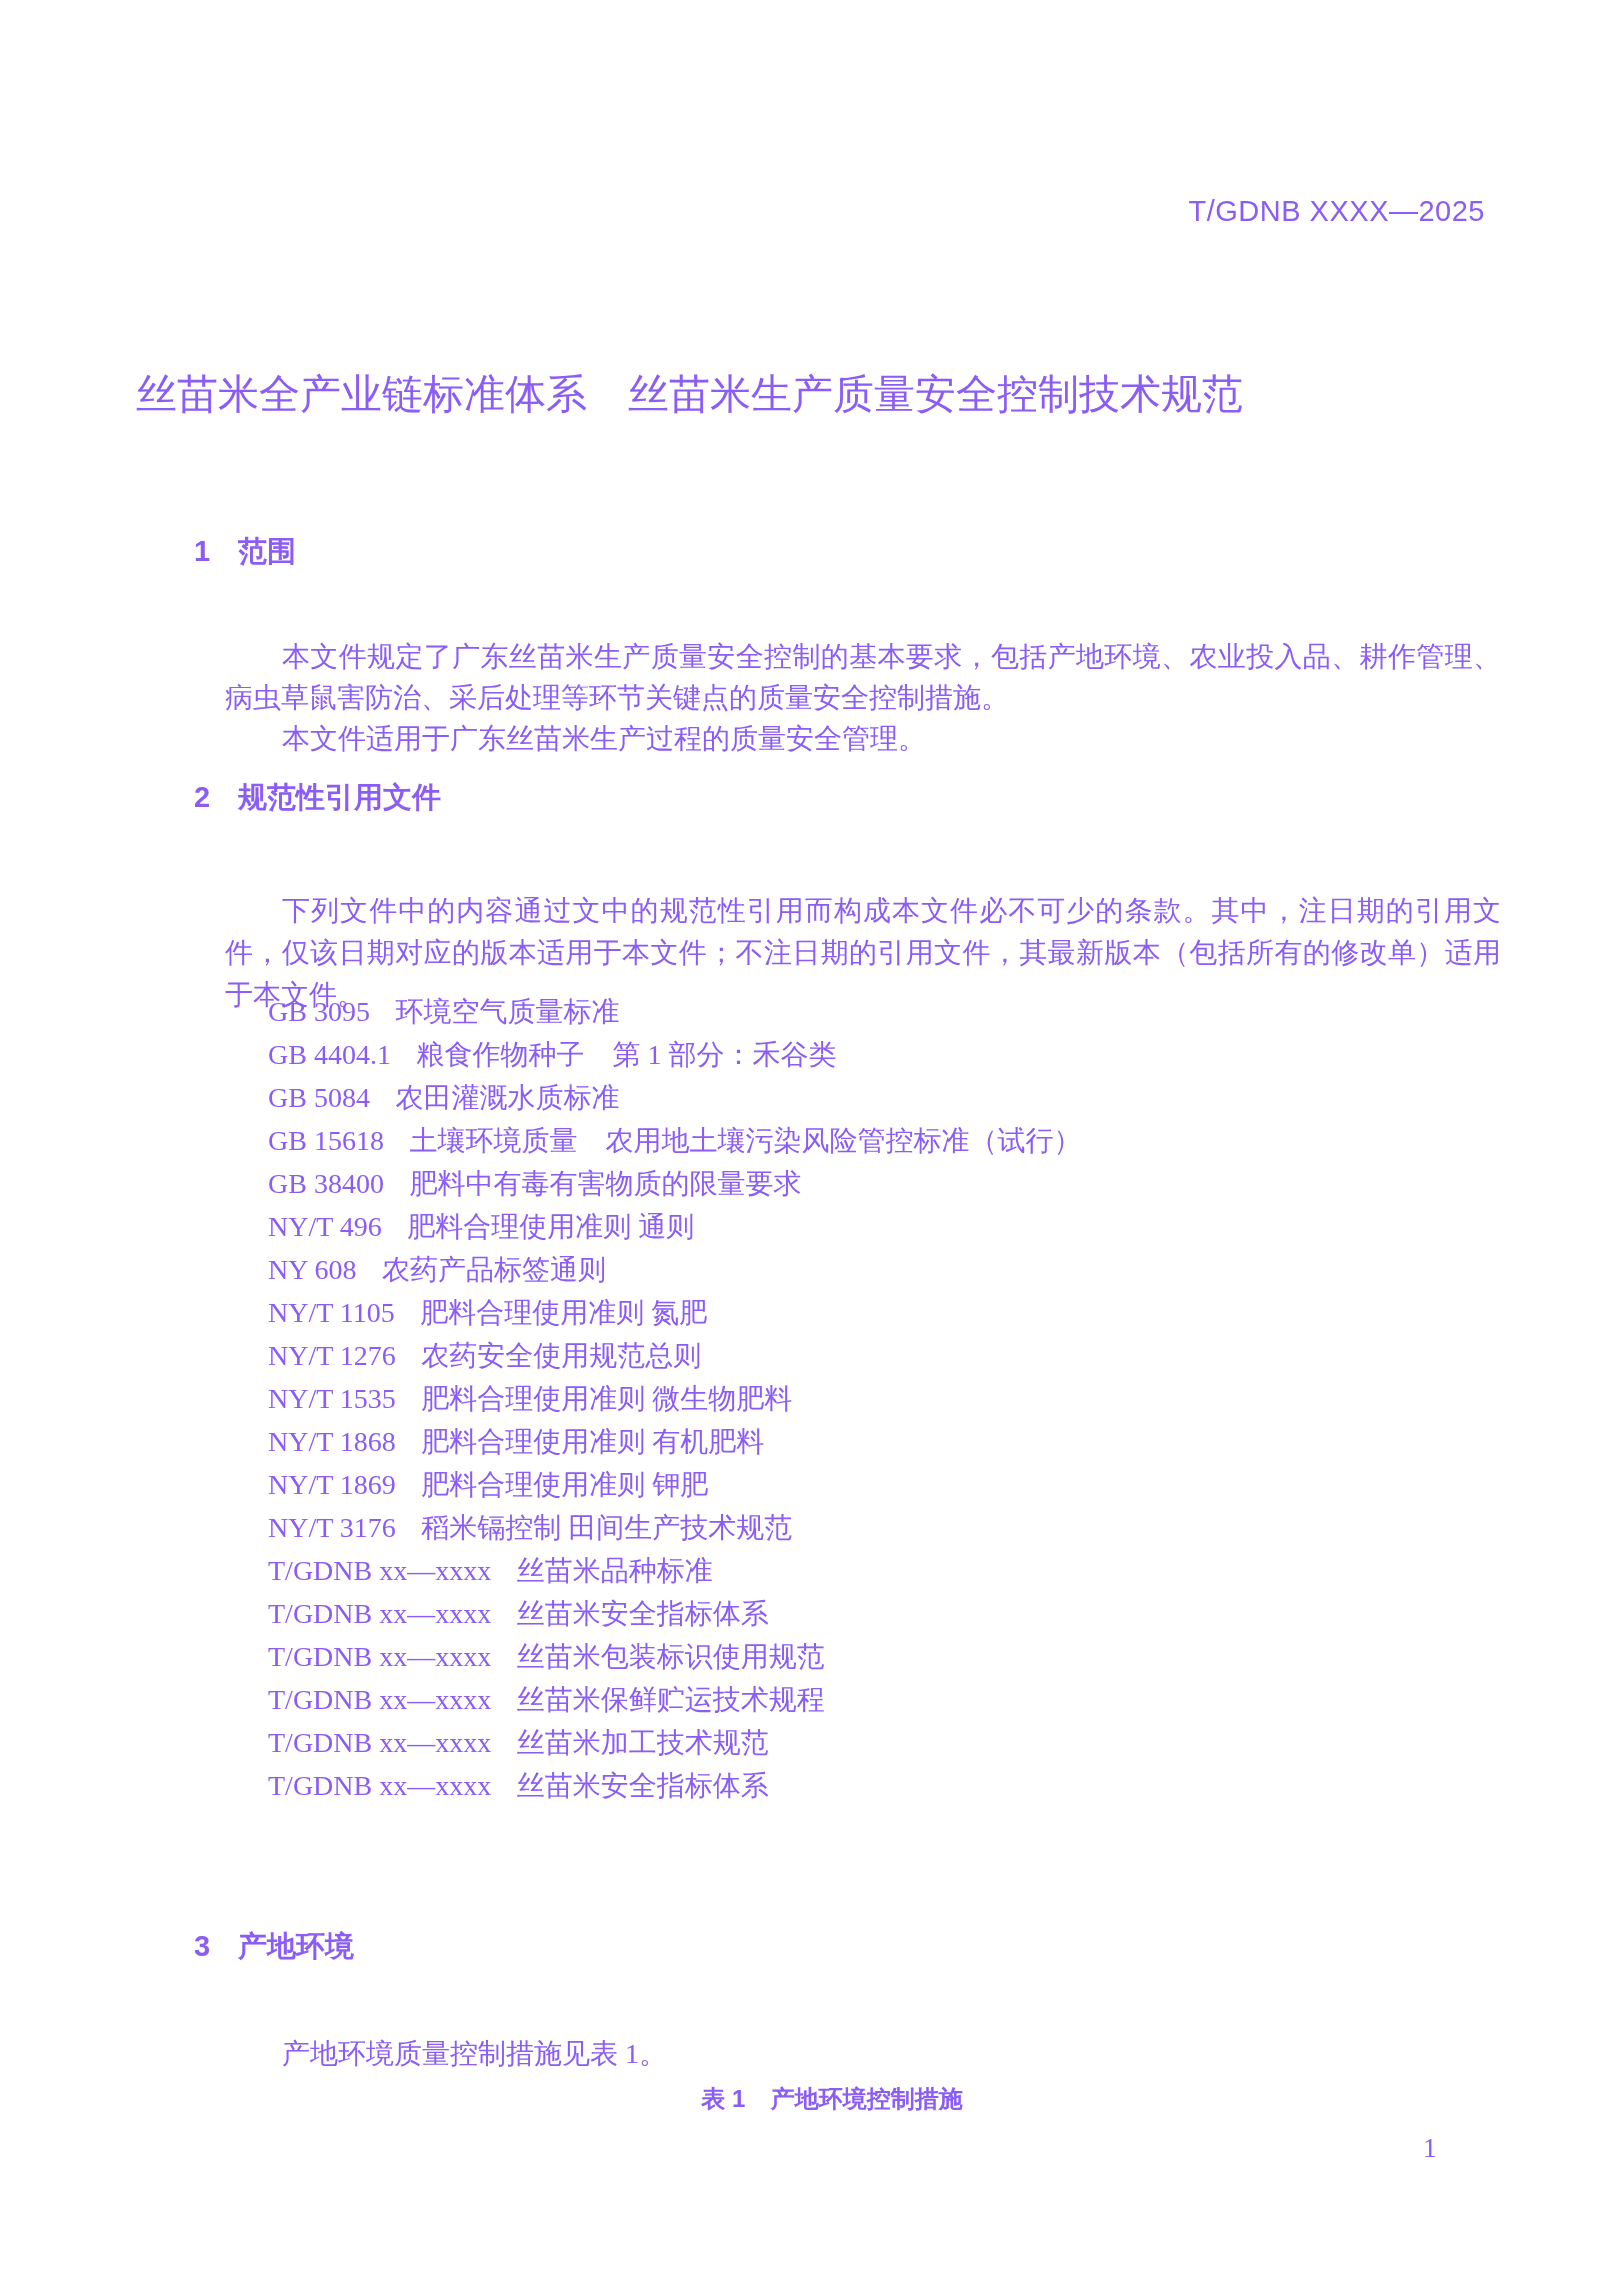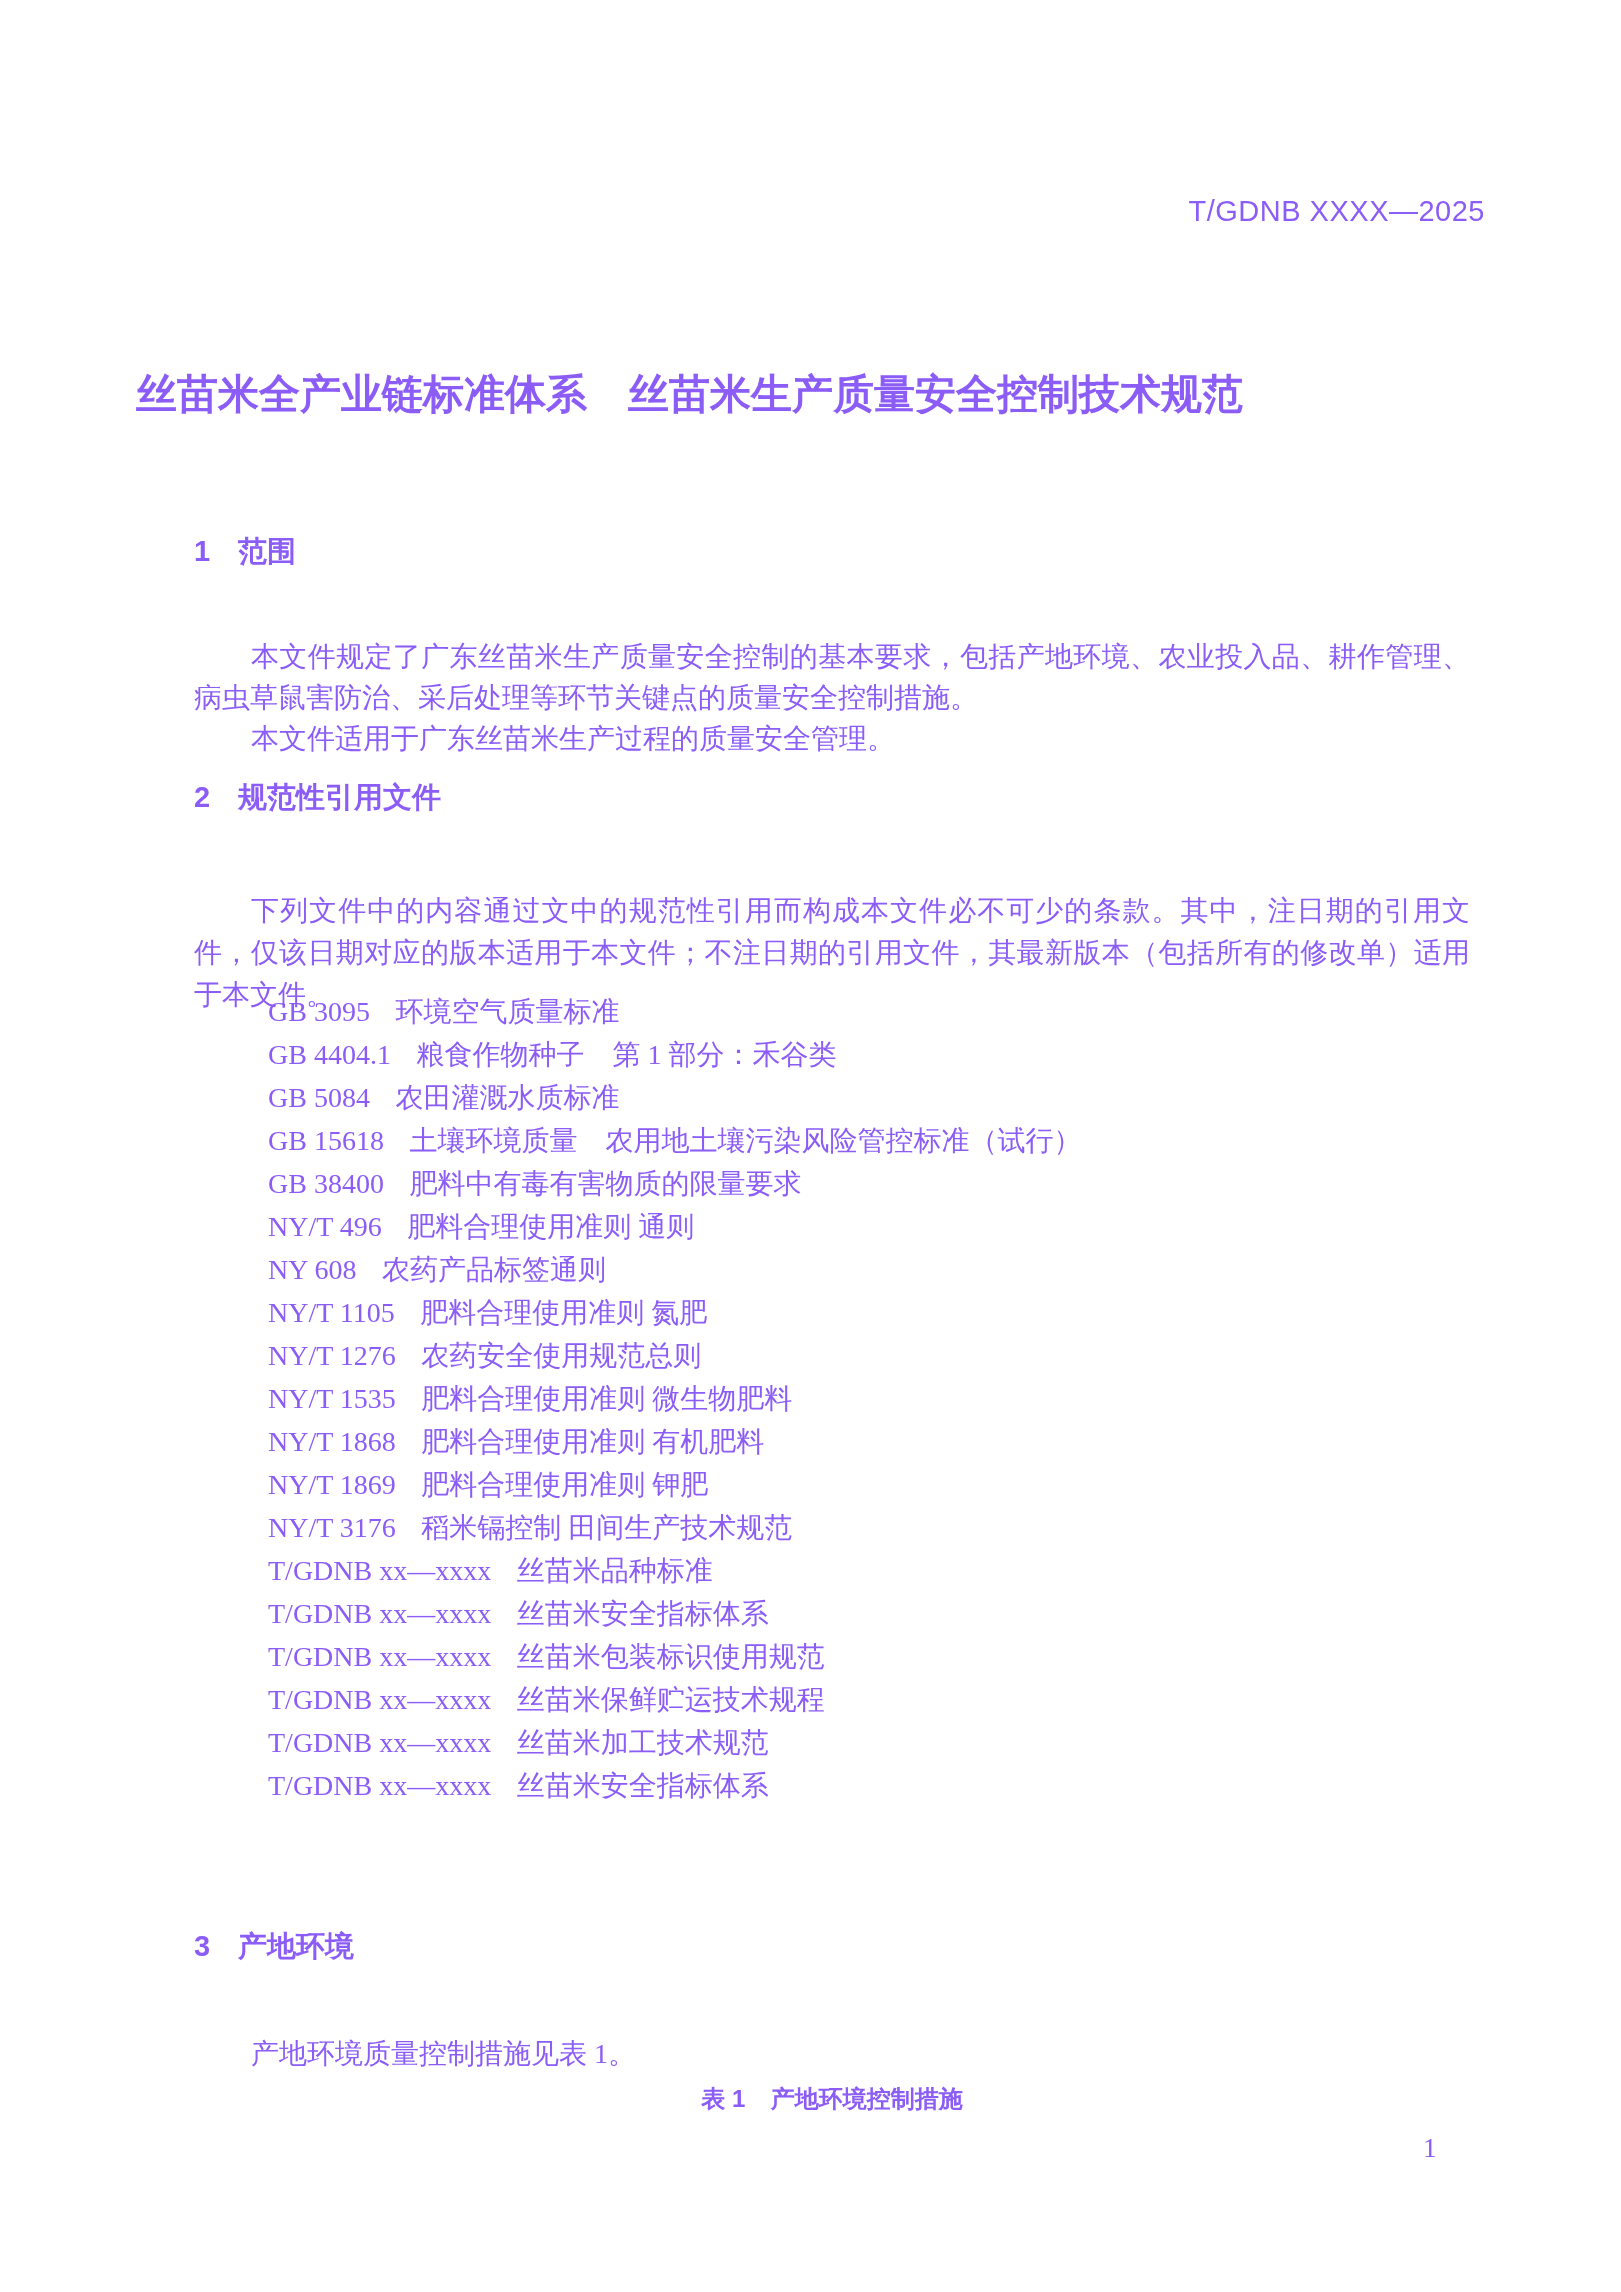--- a/index.html
+++ b/index.html
@@ -24,21 +24,21 @@
     white-space: nowrap;
   }
 
   .title {
     position: absolute;
     top: 371px;
     left: 0;
     width: 1379px;
     text-align: center;
     font-family: "Liberation Sans", "DejaVu Sans", sans-serif;
-    font-weight: 700;
+    font-weight: 400;
     font-size: 41px;
     line-height: 47px;
     white-space: nowrap;
   }
   .title .title-gap { display: inline-block; width: 41px; }
 
   .heading {
     position: absolute;
     left: 194px;
     font-family: "Liberation Sans", "DejaVu Sans", sans-serif;
@@ -53,21 +53,21 @@
   #h-env       { top: 1930px; }
 
   .para {
     position: absolute;
     left: 194px;
     width: 1276px;
     font-size: 28px;
     line-height: 41px;
     text-align: justify;
   }
-  .indent { text-indent: 57px; }
+  .indent { text-indent: 57px; margin-left: 31px; }
   #p-scope-1    { top: 608px; }
   #p-scope-2    { top: 690px; }
   #p-norm-intro { top: 862px; line-height: 42px; }
   #p-env-1      { top: 2005px; }
 
   .refs {
     position: absolute;
     left: 252px;
     top: 990px;
     font-size: 28px;

